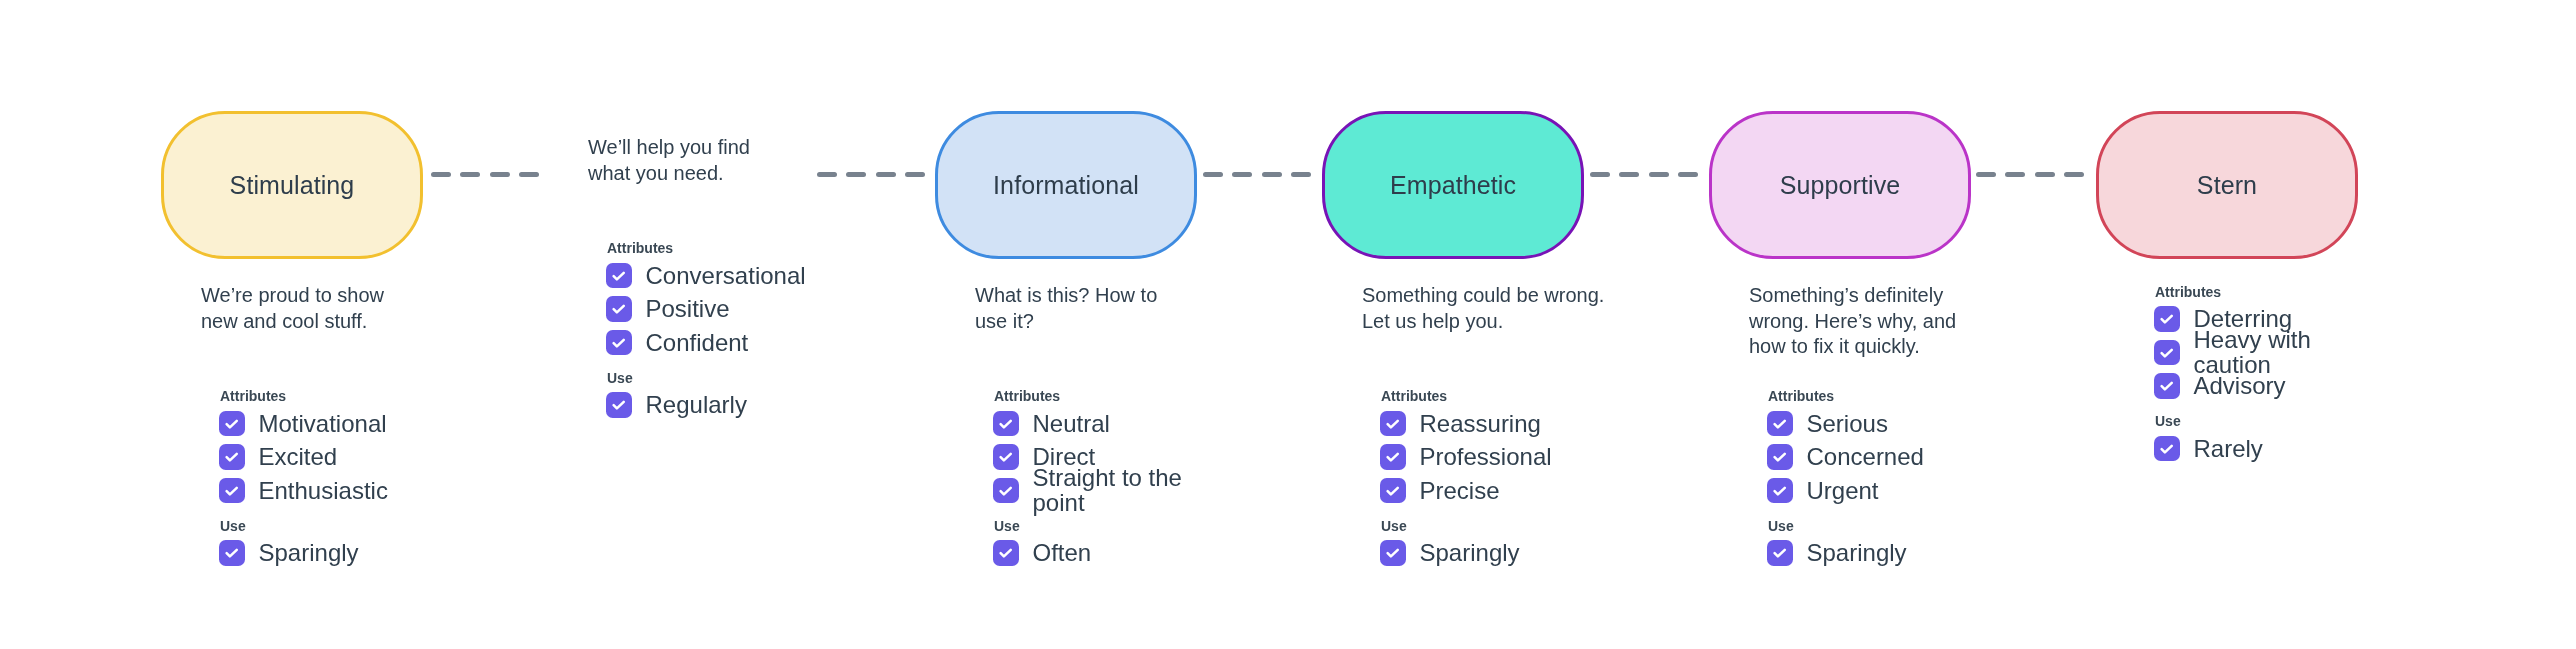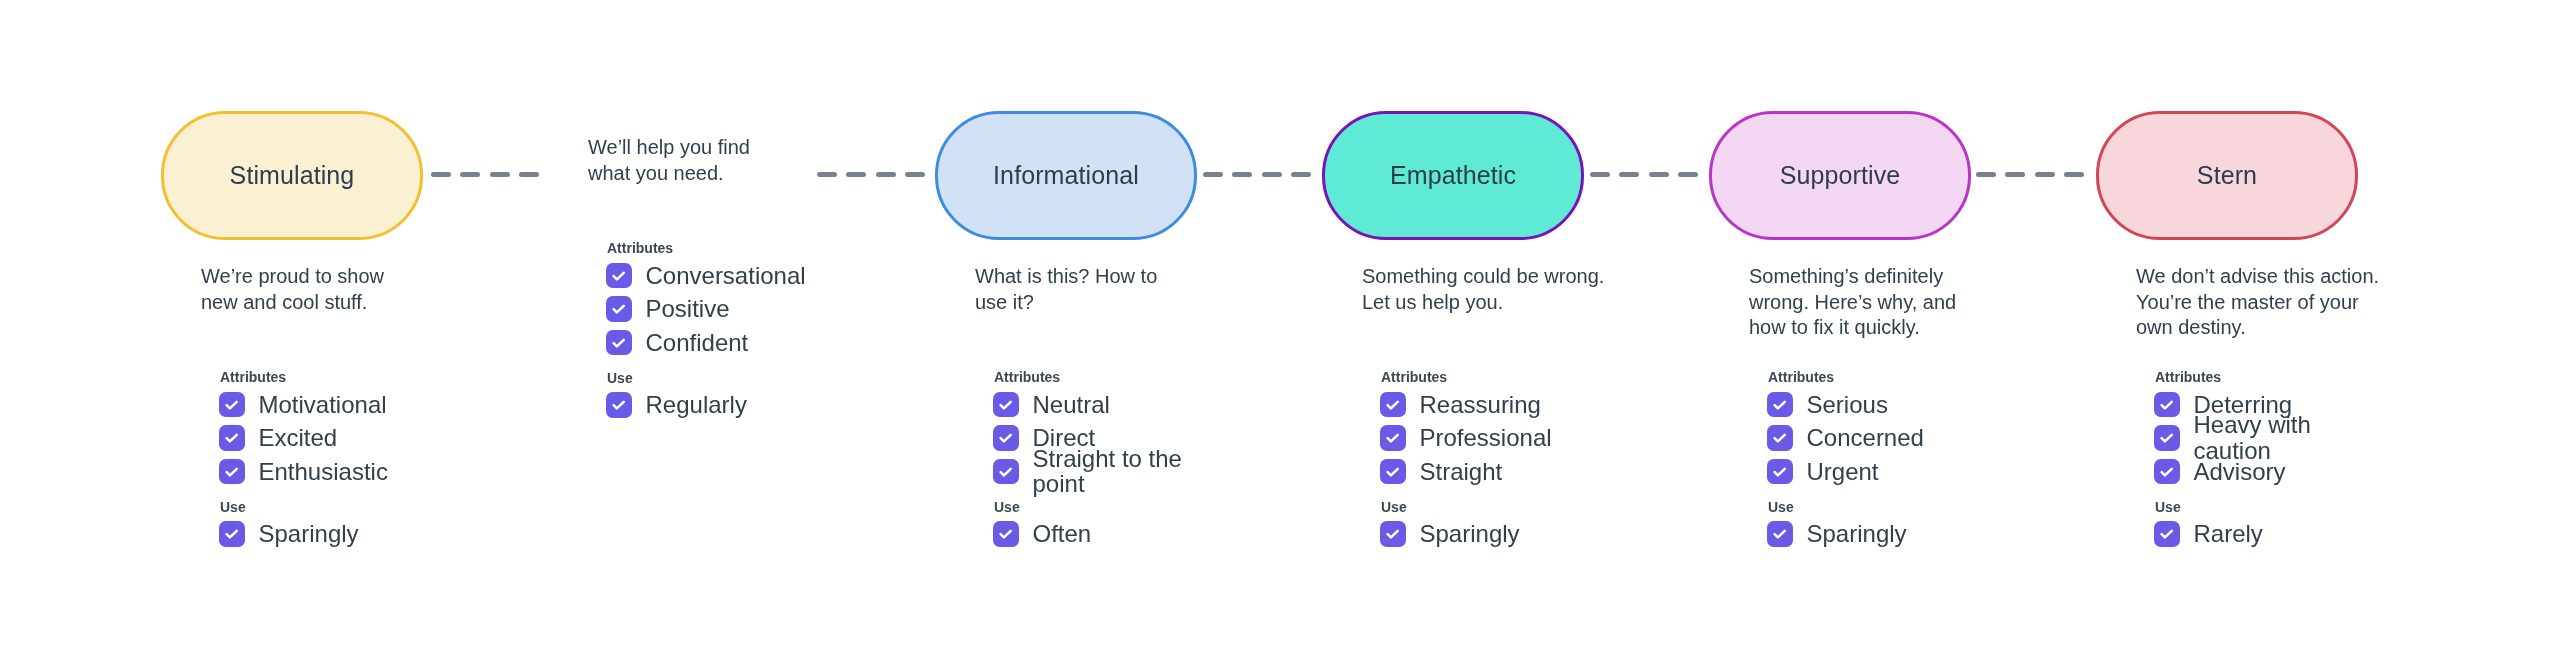--- a/index.html
+++ b/index.html
@@ -17,21 +17,21 @@
     overflow:hidden;
   }
   .canvas{position:relative;width:2576px;height:649px;}
   .columns{
     display:flex;
     gap:125px;
     padding:111px 0 0 161px;
   }
   .column{width:262px;flex:0 0 262px;}
   .pill{
-    width:262px;height:129px;
+    width:262px;height:148px;
     border:3.4px solid #ccc;
     border-radius:64px;
     display:flex;align-items:center;justify-content:center;
     margin-bottom:21.5px;
     background:#eee;
   }
   .pill-label{
     font-size:25px;
     color:#2e3d4b;
     letter-spacing:0.1px;
@@ -241,21 +241,21 @@
             </svg>
           </span>
         <span class="check-label">Professional</span>
       </div>
       <div class="check-row">
         <span class="checkbox">
             <svg viewBox="0 0 24 24">
               <path d="M5 12.5l4.5 4.5L19 8" stroke="#ffffff" stroke-width="3.5" fill="none" stroke-linecap="round" stroke-linejoin="round"></path>
             </svg>
           </span>
-        <span class="check-label">Straight</span>
+        <span class="check-label">Precise</span>
       </div>
       <div class="group-label use-label">Use</div>
       <div class="check-row">
         <span class="checkbox">
             <svg viewBox="0 0 24 24">
               <path d="M5 12.5l4.5 4.5L19 8" stroke="#ffffff" stroke-width="3.5" fill="none" stroke-linecap="round" stroke-linejoin="round"></path>
             </svg>
           </span>
         <span class="check-label">Sparingly</span>
       </div>
@@ -301,23 +301,20 @@
             </svg>
           </span>
         <span class="check-label">Sparingly</span>
       </div>
     </div>
 
     <div class="column">
       <div class="pill" style="background: rgb(247, 215, 219); border-color: rgb(210, 69, 88);">
         <span class="pill-label">Stern</span>
       </div>
-      <div class="desc">We don’t advise this action.
-You’re the master of your
-own destiny.</div>
       <div class="group-label">Attributes</div>
       <div class="check-row">
         <span class="checkbox">
             <svg viewBox="0 0 24 24">
               <path d="M5 12.5l4.5 4.5L19 8" stroke="#ffffff" stroke-width="3.5" fill="none" stroke-linecap="round" stroke-linejoin="round"></path>
             </svg>
           </span>
         <span class="check-label">Deterring</span>
       </div>
       <div class="check-row">

